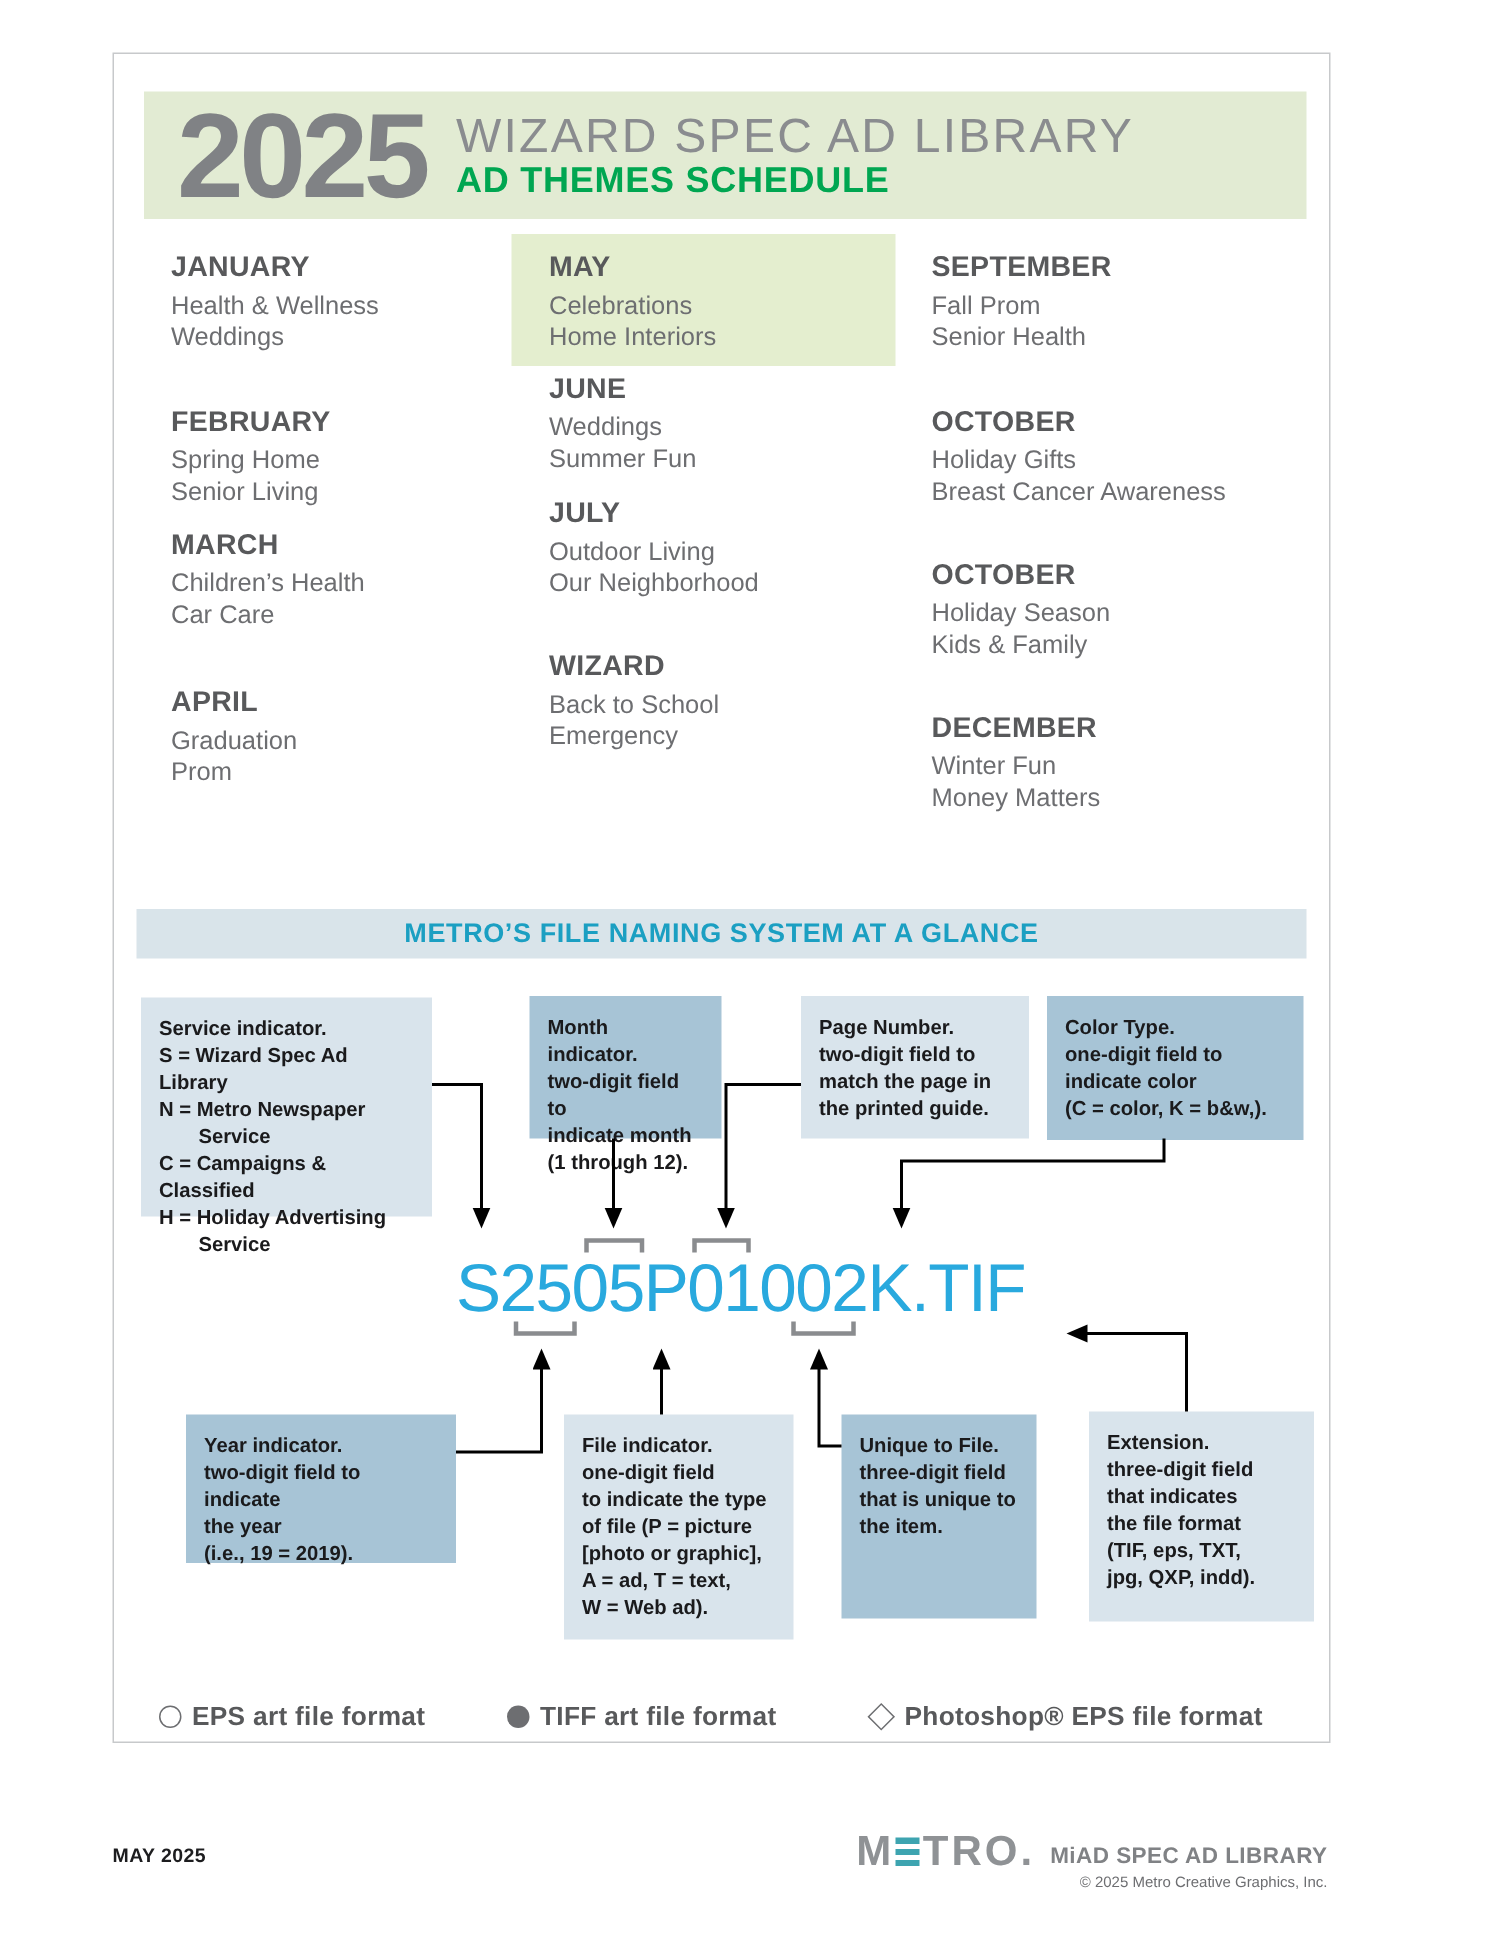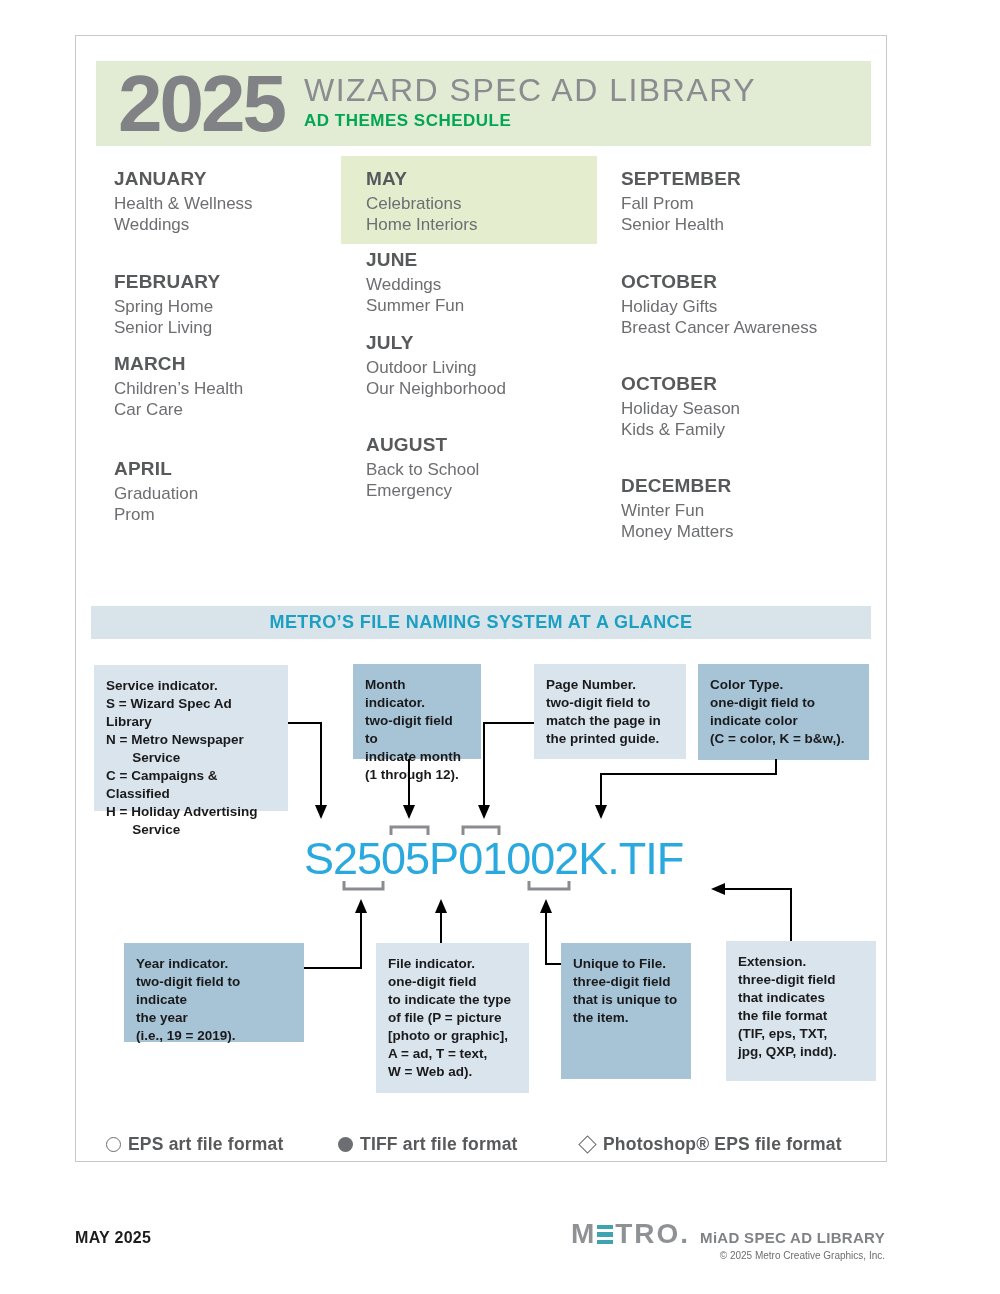--- a/index.html
+++ b/index.html
@@ -15,21 +15,21 @@
   .band{
     position:absolute;left:20px;top:25px;width:775px;height:85px;
     background:#e2ebd3;display:flex;align-items:center;
   }
   .year-big{
     font-size:80px;font-weight:bold;color:#808285;letter-spacing:-3px;
     margin-left:22px;line-height:80px;
   }
   .head-txt{margin-left:20px;padding-top:2px;}
   .head-line1{font-size:32px;color:#8a8c8f;letter-spacing:1.5px;line-height:31px;}
-  .head-line2{font-size:17px;font-weight:bold;color:#00a651;letter-spacing:0.5px;line-height:29px;}
+  .head-line2{font-size:24px;font-weight:bold;color:#00a651;letter-spacing:0.5px;line-height:29px;}
   
   .may-hl{position:absolute;left:265px;top:120px;width:256px;height:88px;background:#e4eecf;}
   .month{position:absolute;width:240px;}
   .month h3{
     margin:0 0 3px 0;font-size:19px;font-weight:bold;color:#58595b;
     letter-spacing:0.2px;line-height:22px;
   }
   .month p{margin:0;font-size:17px;color:#6d6e71;line-height:21px;}
   
   .banner{
@@ -53,21 +53,21 @@
   svg.overlay{position:absolute;left:0;top:0;pointer-events:none;}
   
   .legend{position:absolute;left:0px;top:1098px;width:810px;height:26px;}
   .legend-item{position:absolute;display:flex;align-items:center;}
   .legend-item .lbl{font-size:17.5px;font-weight:bold;color:#58595b;margin-left:7px;letter-spacing:0.2px;}
   .sym{display:inline-block;}
   .sym.circle-o{width:13px;height:13px;border:1.6px solid #6d6e71;border-radius:50%;}
   .sym.circle-f{width:15px;height:15px;background:#6d6e71;border-radius:50%;}
   .sym.diamond{width:11px;height:11px;border:1.8px solid #6d6e71;transform:rotate(45deg);margin:0 2px;}
   
-  .foot-date{position:absolute;left:75px;top:1229px;font-size:16px;font-weight:bold;color:#1d1d1f;letter-spacing:0.3px;}
+  .foot-date{position:absolute;left:75px;top:1229px;font-size:13px;font-weight:bold;color:#1d1d1f;letter-spacing:0.3px;}
   .foot-right{position:absolute;right:115px;top:1220px;display:flex;flex-direction:column;align-items:flex-end;}
   .brand-row{display:flex;align-items:center;}
   .metro{display:flex;align-items:center;color:#8f9295;font-size:28px;font-weight:600;letter-spacing:2px;line-height:28px;}
   .e-bars{
     width:16px;height:19px;margin:0 2px 0 1px;
     background:linear-gradient(to bottom,
       #3da4b0 0 22%, transparent 22% 39%,
       #3da4b0 39% 61%, transparent 61% 78%,
       #3da4b0 78% 100%);
   }
@@ -119,21 +119,21 @@
     <h3>JUNE</h3>
     <p>Weddings</p>
     <p>Summer Fun</p>
   </div>
   <div class="month" style="left:290px;top:296px;">
     <h3>JULY</h3>
     <p>Outdoor Living</p>
     <p>Our Neighborhood</p>
   </div>
   <div class="month" style="left:290px;top:398px;">
-    <h3>AUGUST</h3>
+    <h3>WIZARD</h3>
     <p>Back to School</p>
     <p>Emergency</p>
   </div>
 
   <div class="month" style="left:545px;top:132px;">
     <h3>SEPTEMBER</h3>
     <p>Fall Prom</p>
     <p>Senior Health</p>
   </div>
   <div class="month" style="left:545px;top:235px;">

